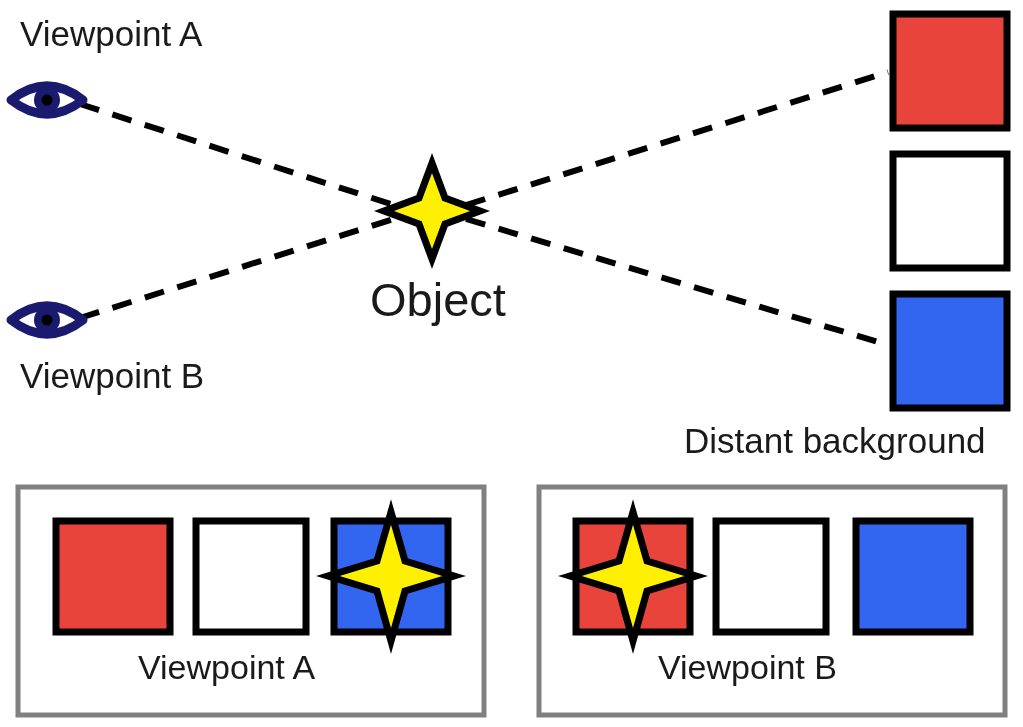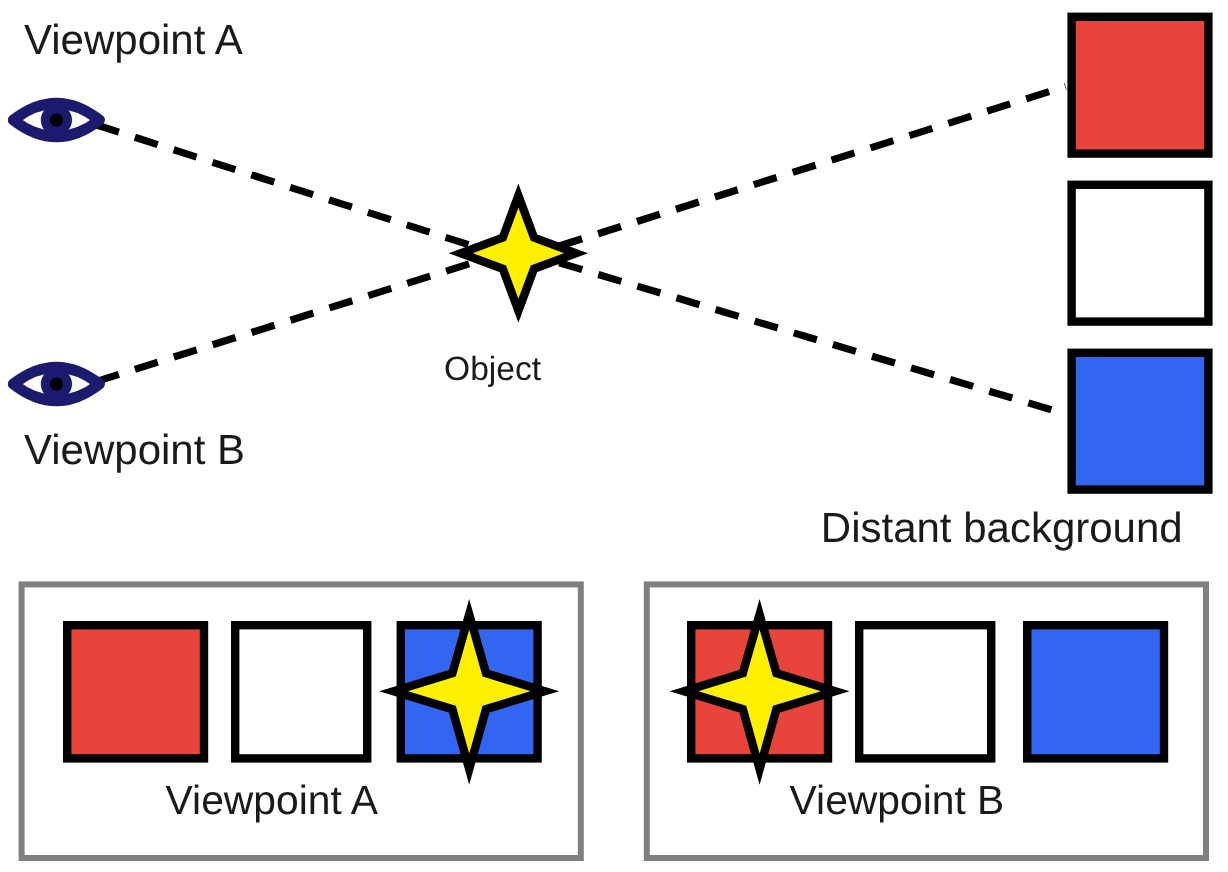--- a/index.html
+++ b/index.html
@@ -29,21 +29,21 @@
   .label {
     position: absolute;
     white-space: nowrap;
     font-family: "Liberation Sans", sans-serif;
     font-weight: 400;
     color: #1a1a1a;
     line-height: 1;
   }
   .lbl-vpA       { left: 20px;  top: 16px;  font-size: 35px; }
   .lbl-vpB       { left: 20px;  top: 358px; font-size: 35px; }
-  .lbl-object    { left: 370px; top: 276px; font-size: 28px; margin-top: 18px; }
+  .lbl-object    { left: 370px; top: 276px; font-size: 47px; }
   .lbl-distbg    { left: 648px; top: 423px; font-size: 35px; margin-left: 36px; }
   .lbl-panelA    { left: 138px; top: 650px; font-size: 34px; }
   .lbl-panelB    { left: 658px; top: 650px; font-size: 34px; }
 </style>
 </head>
 <body>
 
 <div id="stage">
 
   <svg class="layer" viewBox="0 0 1023 727">

